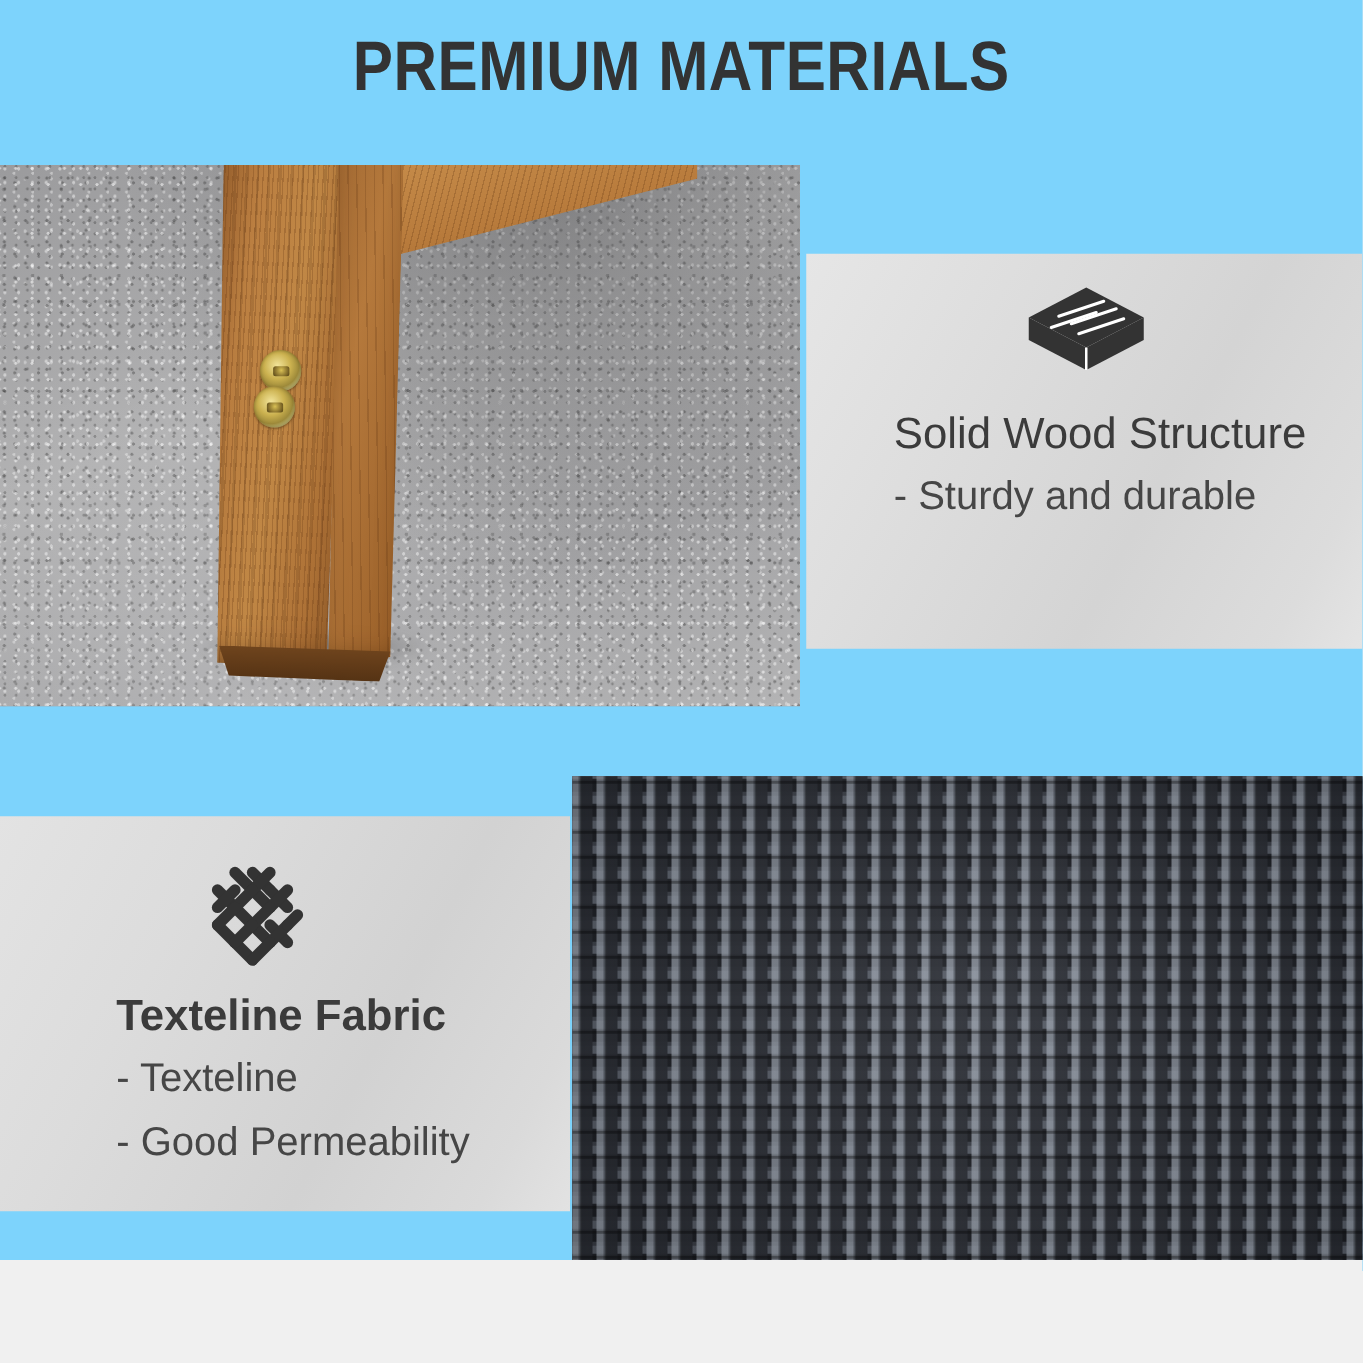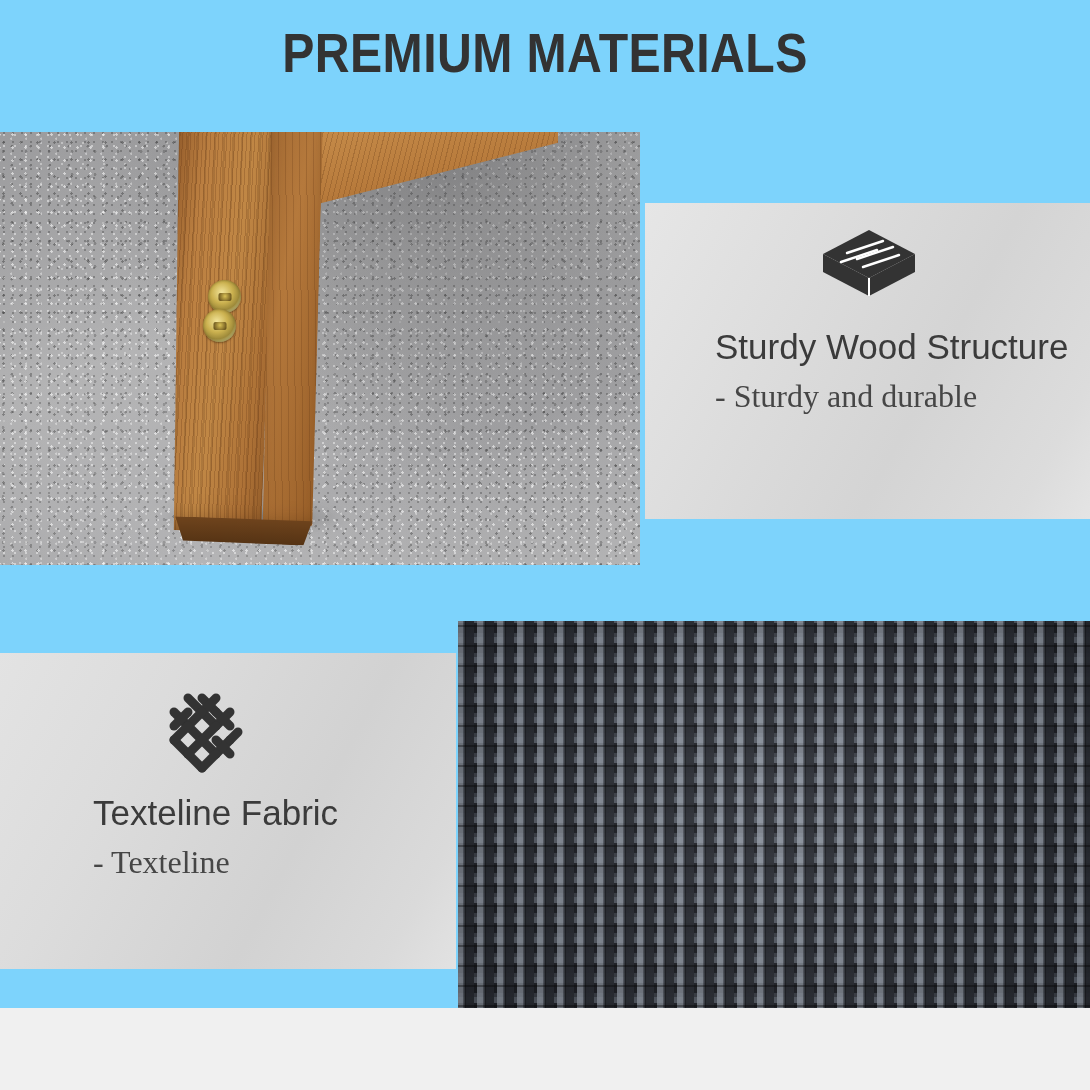--- a/index.html
+++ b/index.html
@@ -260,26 +260,26 @@
     position: absolute;
     margin: 0;
     padding: 0;
     list-style: none;
   }
   .panel-bullets li {
     font-size: 32px;
     line-height: 51px;
     color: #464646;
     white-space: nowrap;
-    font-family: Liberation Serif, serif;
+    font-family: Liberation Sans, sans-serif;
   }
 
   .heading-wood   { left: 70px;  top: 124px; }
   .bullets-wood   { left: 70px;  top: 168px; }
-  .heading-fabric { left: 95px;  top: 140px; }
+  .heading-fabric { left: 95px;  top: 140px; font-weight: bold; }
   .bullets-fabric { left: 95px;  top: 184px; }
 </style>
 </head>
 <body>
 
 <div class="canvas">
 
   <div class="title">PREMIUM MATERIALS</div>
 
   <div class="photo-wood">
@@ -304,21 +304,21 @@
       </g>
       <g stroke="#ffffff" stroke-width="2.4" fill="none" stroke-linecap="round">
         <line x1="26" y1="25" x2="62" y2="13"></line>
         <line x1="36" y1="31" x2="72" y2="19"></line>
         <line x1="20" y1="34" x2="56" y2="22"></line>
         <line x1="42" y1="39" x2="78" y2="27"></line>
       </g>
       <line x1="48" y1="50" x2="48" y2="68" stroke="#ffffff" stroke-width="2"></line>
     </svg>
 
-    <div class="panel-heading heading-wood">Sturdy Wood Structure</div>
+    <div class="panel-heading heading-wood">Solid Wood Structure</div>
 
     <ul class="panel-bullets bullets-wood">
       <li>- Sturdy and durable</li>
     </ul>
   </div>
 
   <div class="photo-fabric">
     <div class="weave"></div>
   </div>
 
@@ -347,16 +347,17 @@
         <line x1="44" y1="80" x2="58" y2="66"></line>
         <line x1="16" y1="38" x2="30" y2="24"></line>
         <line x1="72" y1="52" x2="80" y2="44"></line>
       </g>
     </svg>
 
     <div class="panel-heading heading-fabric">Texteline Fabric</div>
 
     <ul class="panel-bullets bullets-fabric">
       <li>- Texteline</li>
+      <li>- Good Permeability</li>
     </ul>
   </div>
 
 </div>
 
 </body></html>

